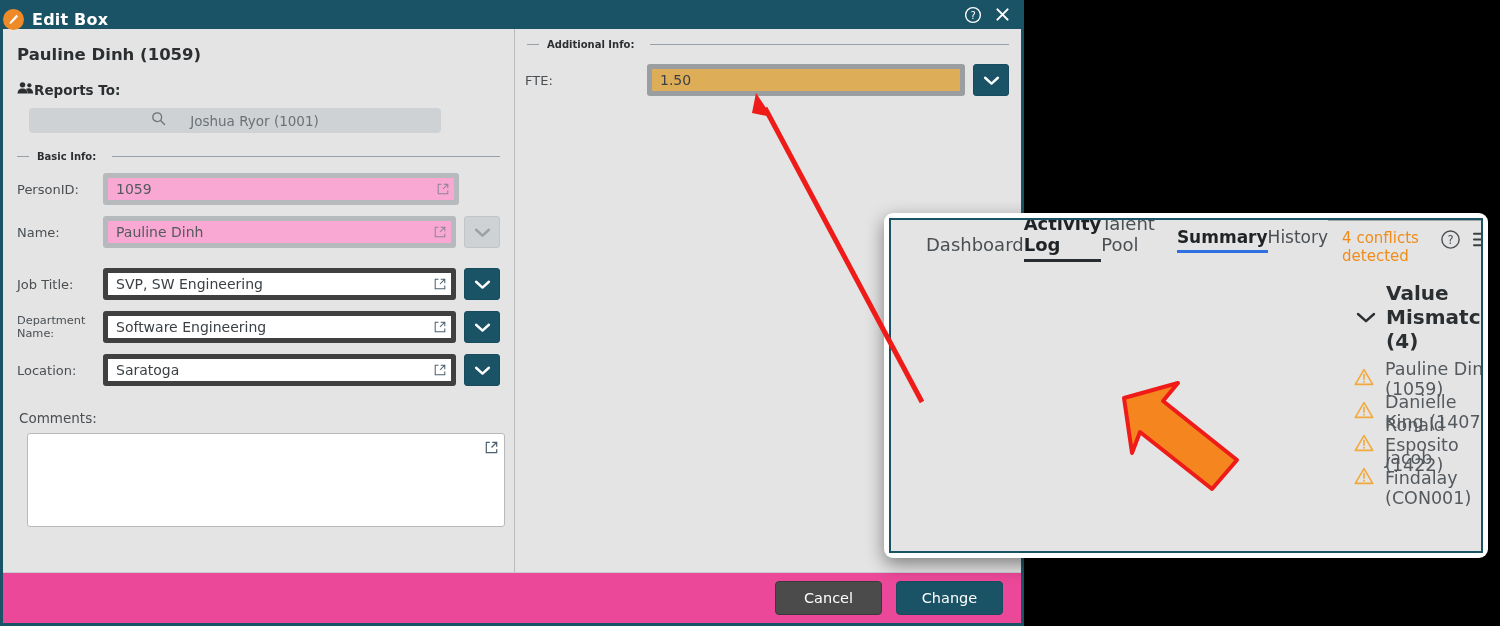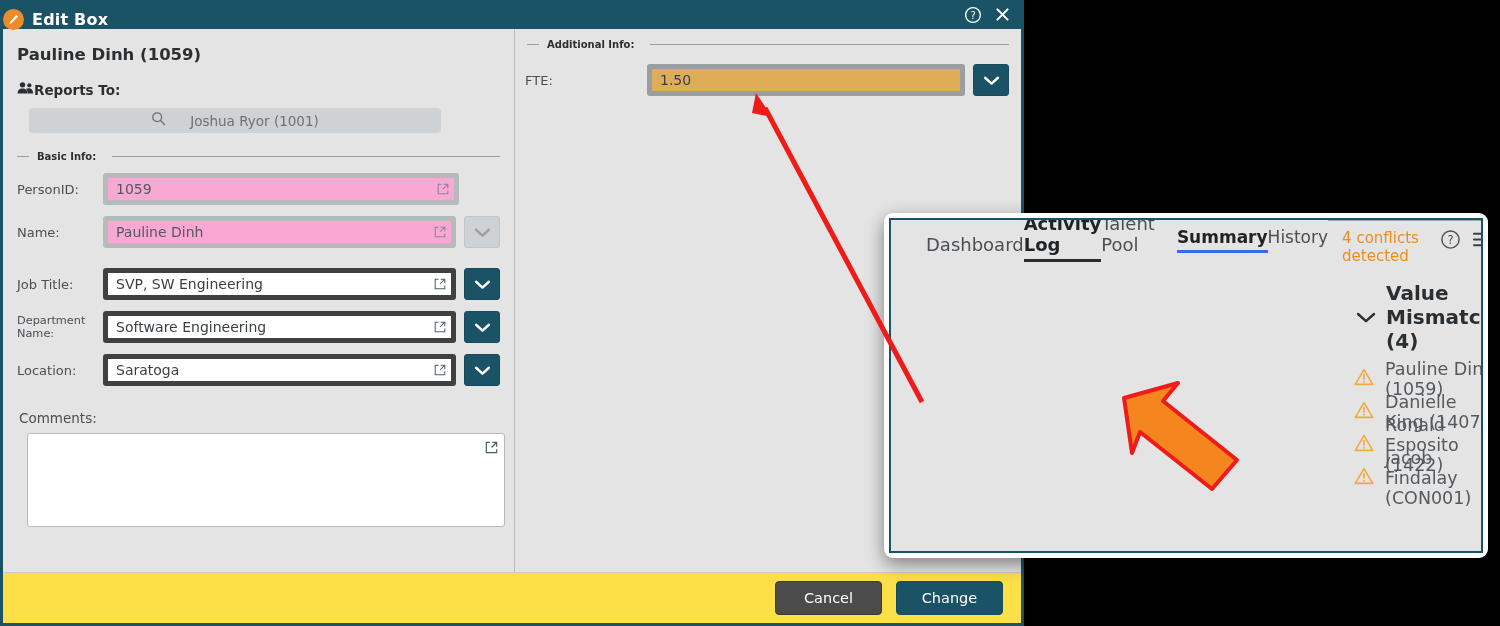--- a/index.html
+++ b/index.html
@@ -90,21 +90,21 @@
     border: 1px solid #b6babd; border-radius: 3px; position: relative;
   }
   .comments-box .popout { right: 6px; top: 5px; }
 
   .fte-row { display: flex; align-items: center; margin-top: 14px; }
   .fte-label { font-size: 13px; color: #4a4f53; width: 122px; flex: 0 0 122px; }
 
   
   .footer {
     flex: 0 0 51px; height: 51px; position: relative;
-    border-top: 1px solid #c9cccf; background: #fde047;
+    border-top: 1px solid #c9cccf; background: #ec4899;
     display: flex; align-items: center; justify-content: flex-end;
     padding-right: 18px; gap: 14px;
   }
   .btn {
     height: 34px; min-width: 107px; border-radius: 4px; border: 1px solid #3a3a3a;
     color: #ffffff; font-size: 14.5px; display: flex; align-items: center;
     justify-content: center; cursor: pointer;
   }
   .btn.cancel { background: #4b4b4b; }
   .btn.change { background: #1b5366; border-color: #174b5d; }

